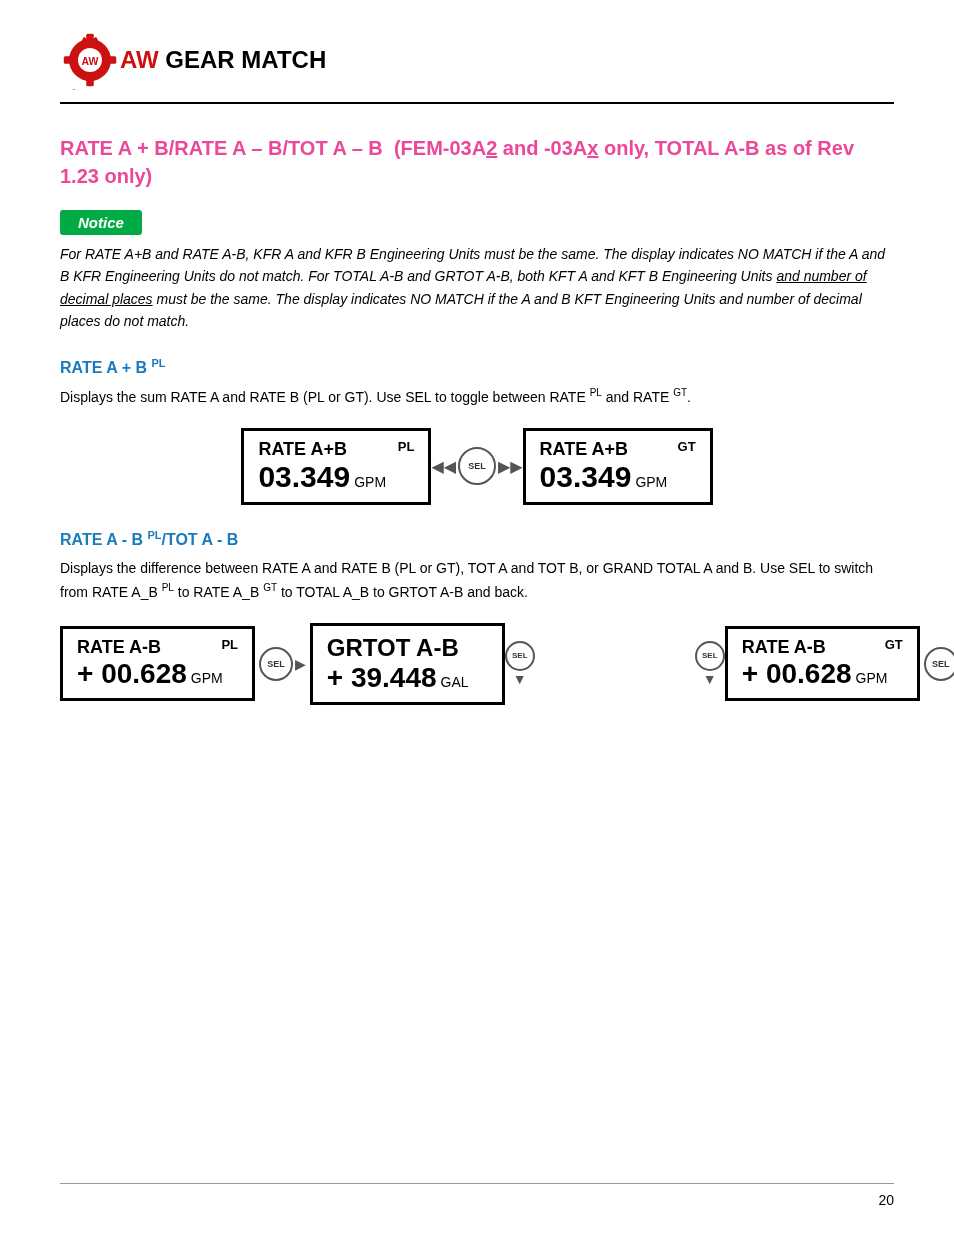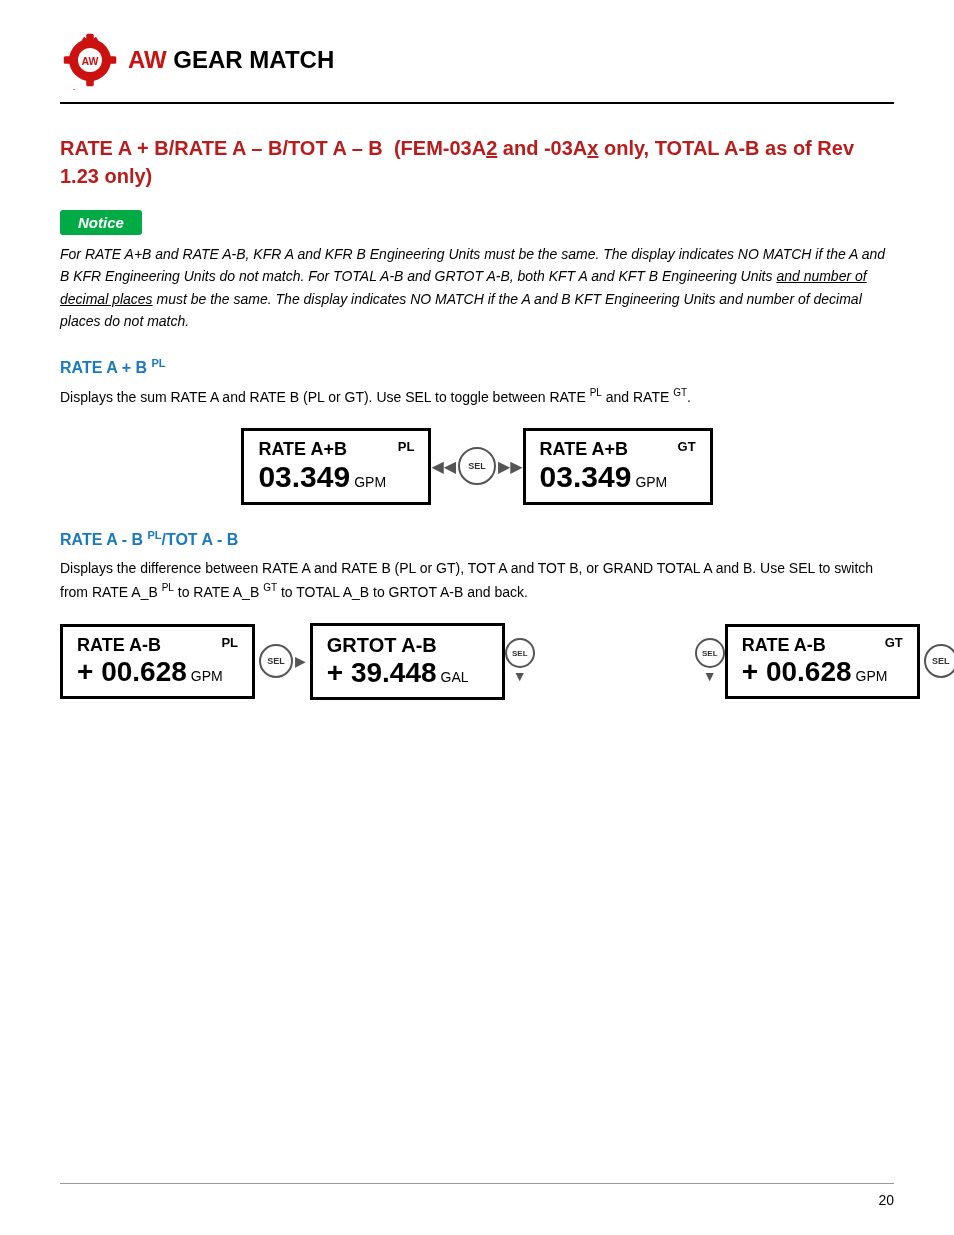--- a/index.html
+++ b/index.html
@@ -35,29 +35,29 @@
       font-size: 14px;
       color: #000;
     }
     .header-right {
       display: flex;
       align-items: center;
     }
     .logo-container {
       display: flex;
       align-items: center;
-      gap: 8px;
+      gap: 0;
     }
     .logo-gear {
       width: 60px;
       height: 60px;
     }
     
     .section-heading {
-      color: #b91c1c;
+      color: #ec4899;
       font-size: 20px;
       font-weight: bold;
       margin-bottom: 20px;
       line-height: 1.4;
     }
     
     .notice-box {
       margin-bottom: 14px;
     }
     .notice-label {
@@ -288,21 +288,21 @@
 
       <div style="display:flex;align-items:center;gap:2px;">
         <div class="sel-circle" style="width:34px;height:34px;">
           <span style="font-size:9px;font-weight:bold;">SEL</span>
         </div>
         <span style="font-size:14px;color:#555;">▶</span>
       </div>
 
       <div class="display-box" style="min-width:195px;">
         <div class="disp-label">
-          <span style="font-size:20px;font-weight:bold;">GRTOT A-B</span>
+          <span style="font-size:24px;font-weight:bold;">GRTOT A-B</span>
           <span style="font-size:13px;font-weight:bold;"></span>
         </div>
         <div class="disp-value">
           <span style="font-size:28px;font-weight:bold;">+ 39.448</span>
           <span class="unit">GAL</span>
         </div>
       </div>
     </div>
 
     <div style="display:flex;gap:160px;margin:4px 0;">

